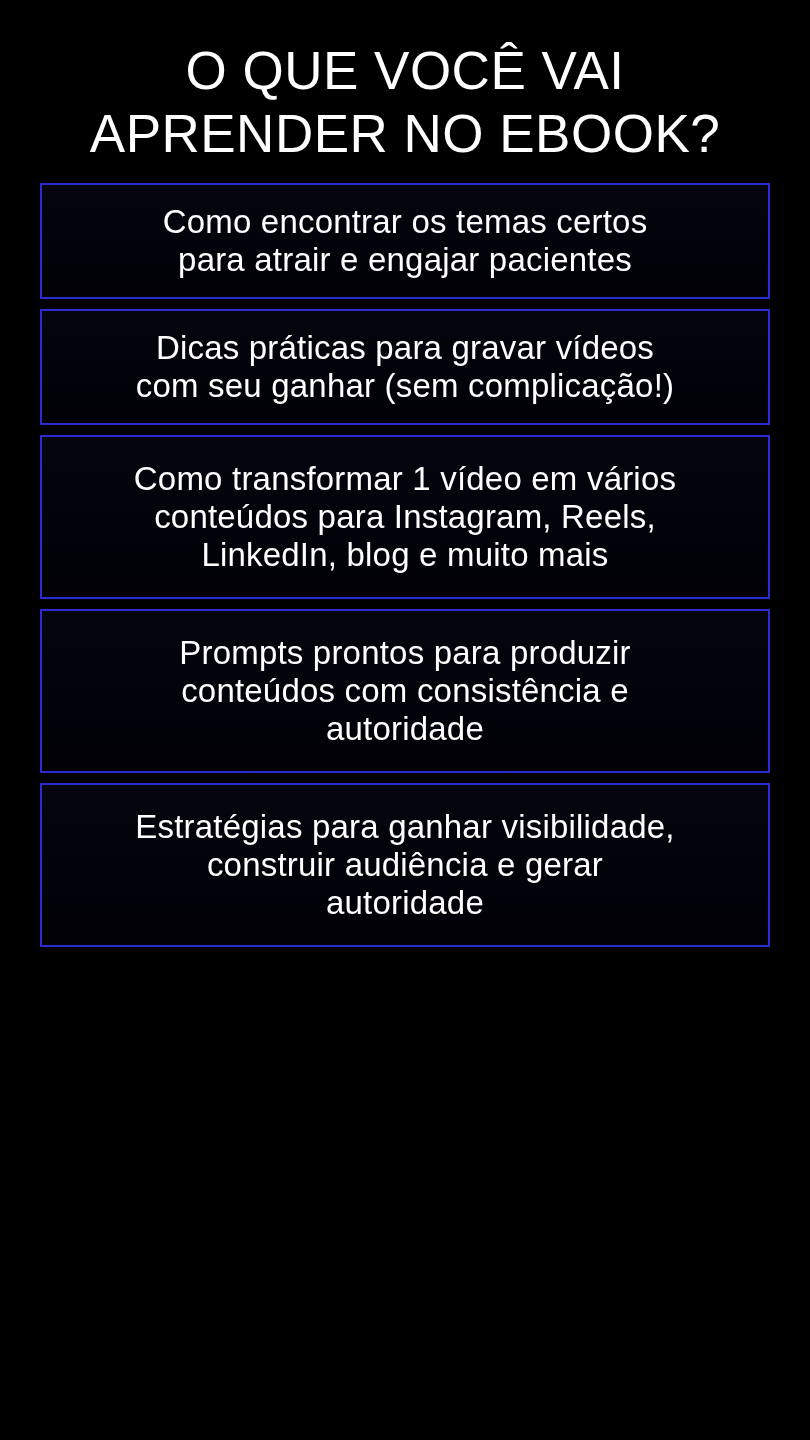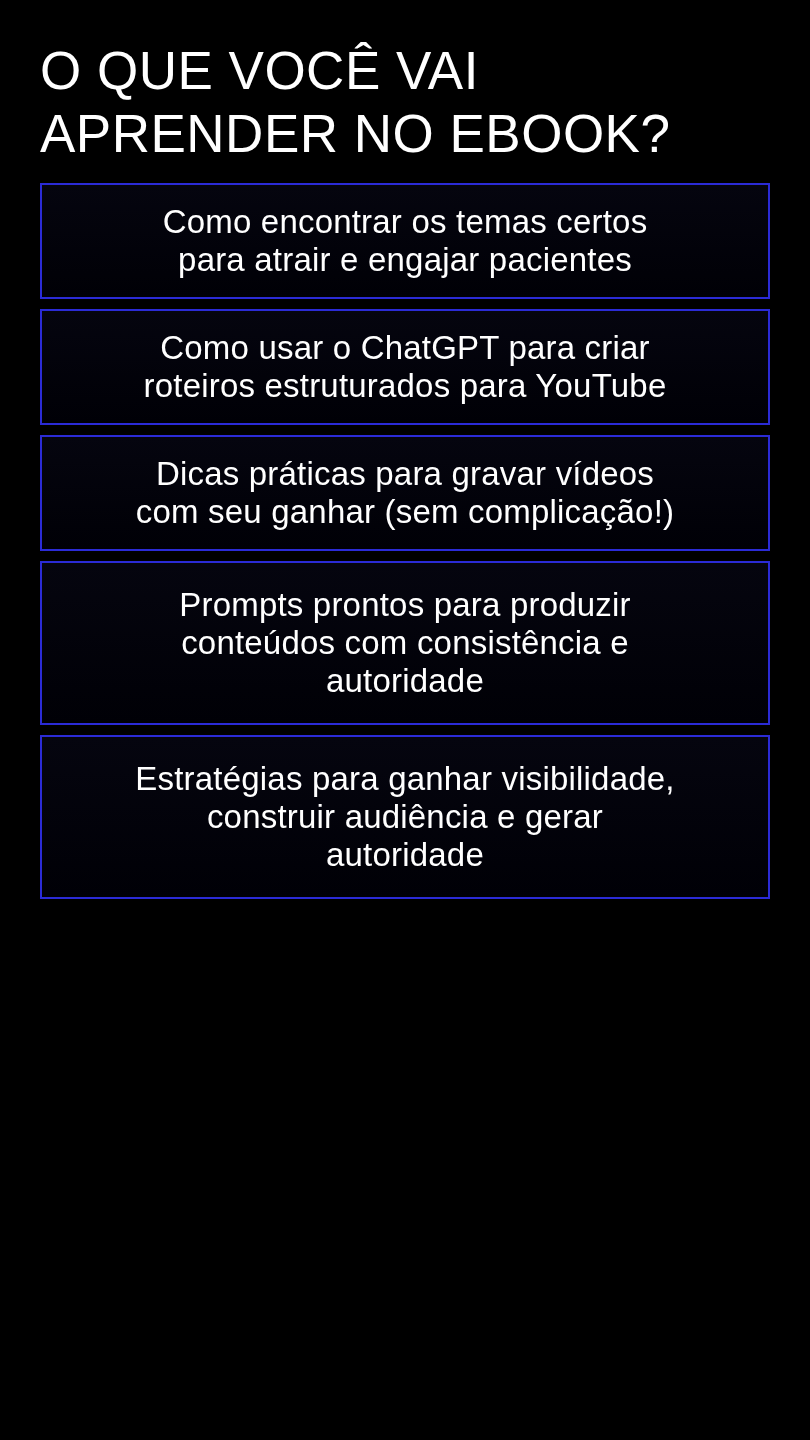--- a/index.html
+++ b/index.html
@@ -18,21 +18,21 @@
     position: relative;
     width: 810px;
     height: 1440px;
     background: #000000;
     box-sizing: border-box;
     padding: 34px 40px 28px 40px;
     display: flex;
     flex-direction: column;
   }
   .headline {
-    text-align: left;
+    text-align: center;
     font-size: 53px;
     line-height: 1.18;
     font-weight: 400;
     letter-spacing: 0.5px;
     color: #ffffff;
     margin: 6px 0 18px 0;
     text-transform: uppercase;
     white-space: pre-line;
   }
   .cards {
@@ -71,31 +71,32 @@
   <h1 class="headline">O QUE VOCÊ VAI
 APRENDER NO EBOOK?</h1>
 
   <div class="cards">
 
     <div class="card lines-2">
       <div class="card-text">Como encontrar os temas certos
 para atrair e engajar pacientes</div>
     </div>
 
-    <div class="card lines-2">
-      <div class="card-text">Como usar o ChatGPT para criar
-roteiros estruturados para YouTube</div>
-    </div>
 
     <div class="card lines-2">
       <div class="card-text">Dicas práticas para gravar vídeos
 com seu ganhar (sem complicação!)</div>
     </div>
 
 
+    <div class="card lines-3">
+      <div class="card-text">Como transformar 1 vídeo em vários
+conteúdos para Instagram, Reels,
+LinkedIn, blog e muito mais</div>
+    </div>
 
     <div class="card lines-3">
       <div class="card-text">Prompts prontos para produzir
 conteúdos com consistência e
 autoridade</div>
     </div>
 
     <div class="card lines-3">
       <div class="card-text">Estratégias para ganhar visibilidade,
 construir audiência e gerar

